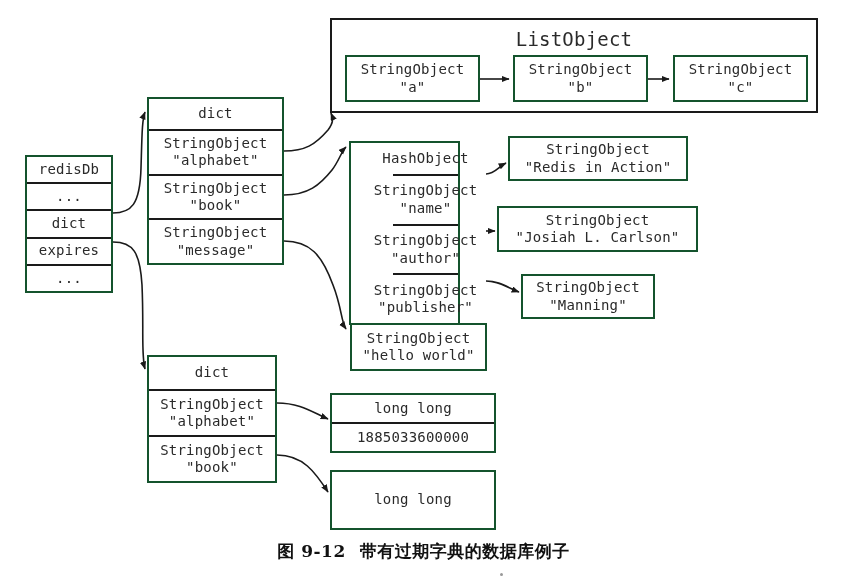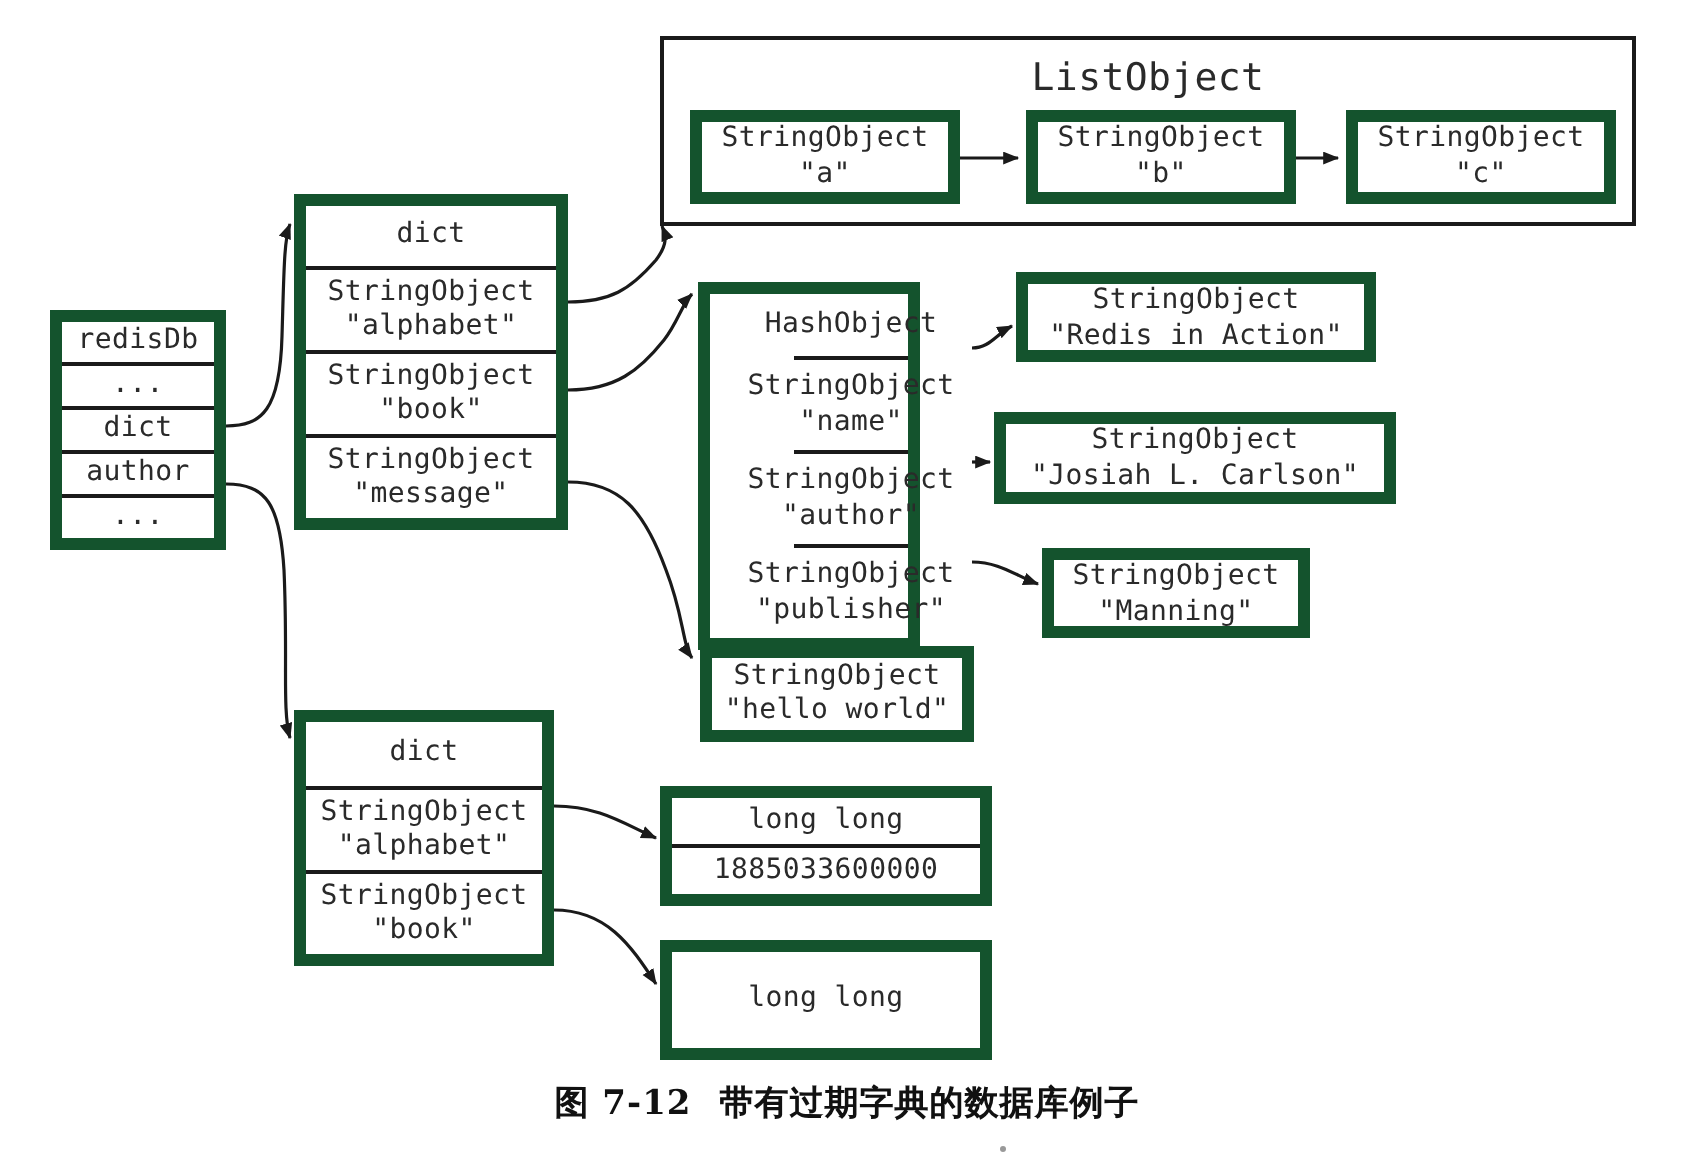--- a/index.html
+++ b/index.html
@@ -12,21 +12,21 @@
     width: 847px;
     height: 586px;
     background: #ffffff;
     font-family: "DejaVu Sans Mono", "Liberation Mono", monospace;
     overflow: hidden;
   }
   
   .box {
     position: absolute;
     box-sizing: border-box;
-    border: 6px solid #14532d;
+    border: 2px solid #14532d;
     background: #ffffff;
     display: flex;
     flex-direction: column;
   }
   .row {
     box-sizing: border-box;
     flex: 1 1 auto;
     display: flex;
     flex-direction: column;
     align-items: center;
@@ -90,32 +90,32 @@
     width: 3px; height: 3px;
     background: #999;
     border-radius: 50%;
   }
 </style>
 </head>
 <body>
 
 <div id="page">
 
-  <div class="box" style="left:25px; top:155px; width:88px; height:120px;justify-content:flex-end;">
+  <div class="box" style="left:25px; top:155px; width:88px; height:138px;justify-content:flex-end;">
     <div class="row hdr">
       <span class="l1">redisDb</span>
     </div>
     <div class="row">
       <span class="l1">...</span>
     </div>
     <div class="row">
       <span class="l1">dict</span>
     </div>
     <div class="row">
-      <span class="l1">author</span>
+      <span class="l1">expires</span>
     </div>
     <div class="row">
       <span class="l1">...</span>
     </div>
   </div>
 
   <div class="box" style="left:147px; top:97px; width:137px; height:168px;">
     <div class="row hdr" style="flex:0 0 30px;">
       <span class="l1">dict</span>
     </div>
@@ -255,18 +255,18 @@
 
       <path d="M277,455 C303,455 315,472 328,492"></path>
 
       <path d="M480,79 L509,79"></path>
 
       <path d="M648,79 L669,79"></path>
     </g>
   </svg>
 
   <div class="caption">
-    <span class="num">图 7-12</span><span>带有过期字典的数据库例子</span>
+    <span class="num">图 9-12</span><span>带有过期字典的数据库例子</span>
   </div>
 
   <div class="dot" style="left:500px; top:573px;"></div>
 
 </div>
 
 </body></html>

